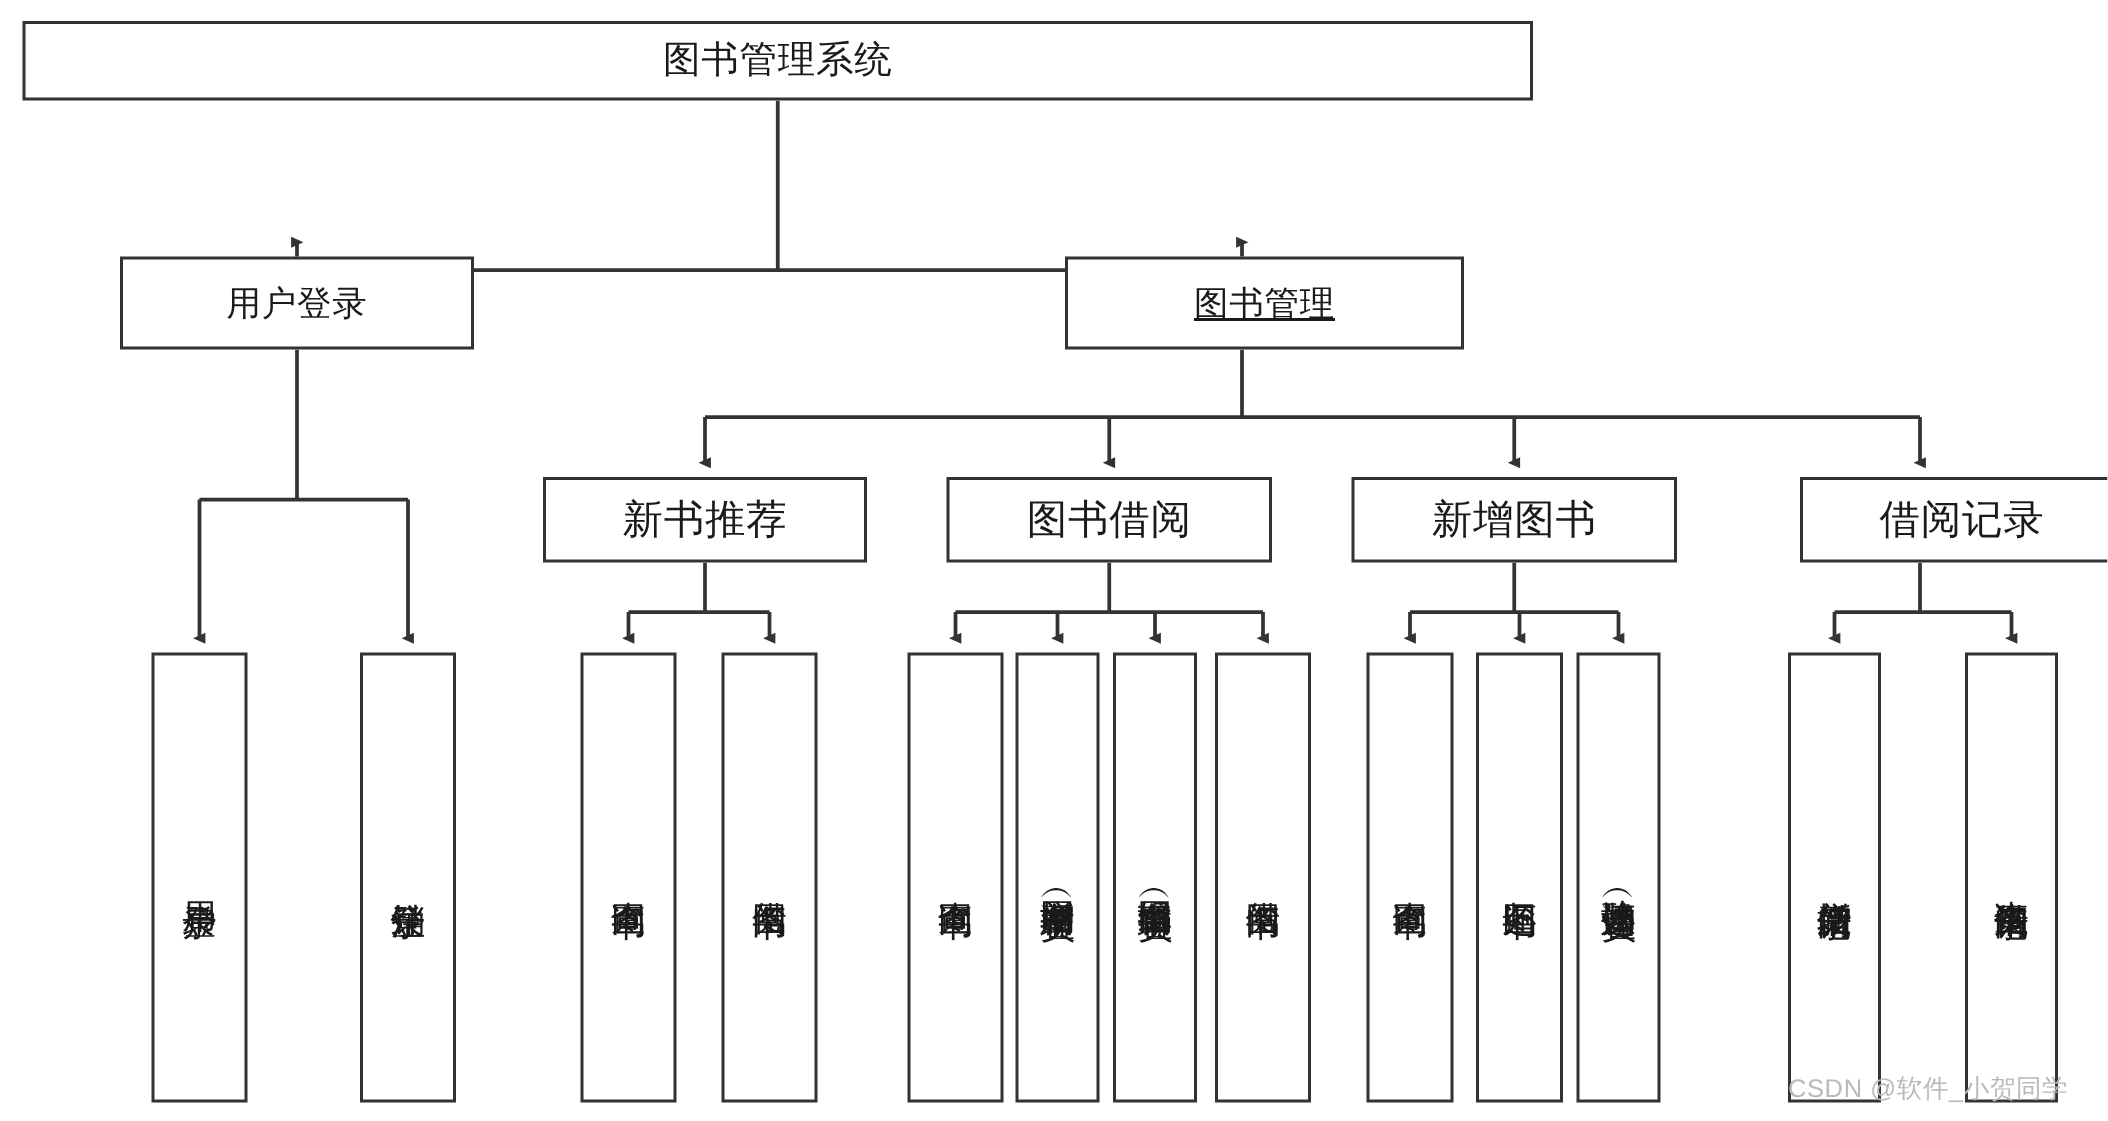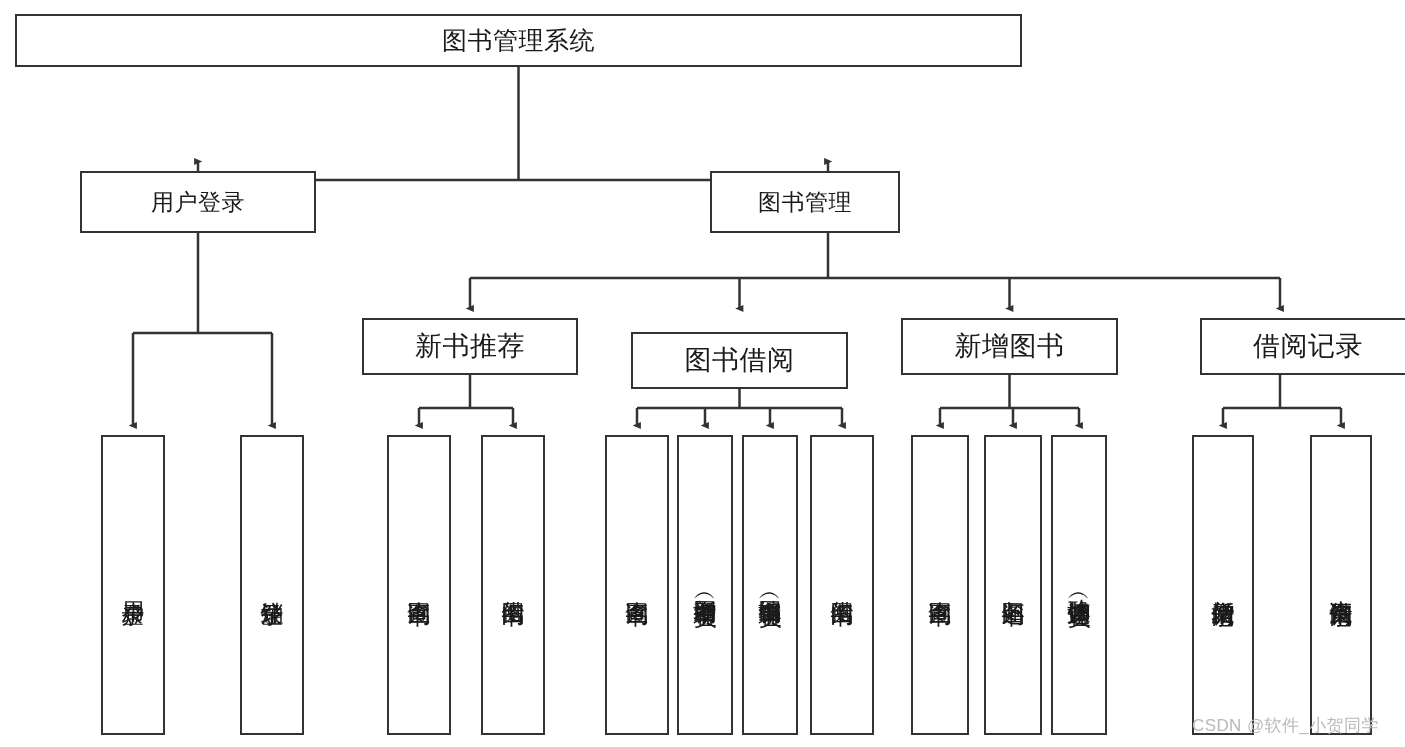--- a/index.html
+++ b/index.html
@@ -110,27 +110,27 @@
         <path d="M 1341 408 L 1341 425.5" marker-end="url(#arrowhead)"></path>
       </g>
   </svg>
   <div id="node-layer">
       <div class="node root" style="left: 15px; top: 14px; width: 1007px; height: 53px;">
         <span class="label">图书管理系统</span>
       </div>
       <div class="node lvl1" style="left: 80px; top: 171px; width: 236px; height: 62px;">
         <span class="label">用户登录</span>
       </div>
-      <div class="node lvl1" style="left: 710px; top: 171px; width: 190px; height: 62px;">
+      <div class="node lvl1" style="left: 710px; top: 171px; width: 266px; height: 62px; text-decoration: underline;">
         <span class="label">图书管理</span>
       </div>
       <div class="node lvl2" style="left: 362px; top: 318px; width: 216px; height: 57px;">
         <span class="label">新书推荐</span>
       </div>
-      <div class="node lvl2" style="left: 631px; top: 332px; width: 217px; height: 57px;">
+      <div class="node lvl2" style="left: 631px; top: 318px; width: 217px; height: 57px;">
         <span class="label">图书借阅</span>
       </div>
       <div class="node lvl2" style="left: 901px; top: 318px; width: 217px; height: 57px;">
         <span class="label">新增图书</span>
       </div>
       <div class="node lvl2" style="left: 1172px; top: 318px; width: 216px; height: 57px; margin-left: 28px;">
         <span class="label">借阅记录</span>
       </div>
       <div class="node leaf" style="left: 101px; top: 435px; width: 64px; height: 300px;">
         <span class="label">用户登录</span>

